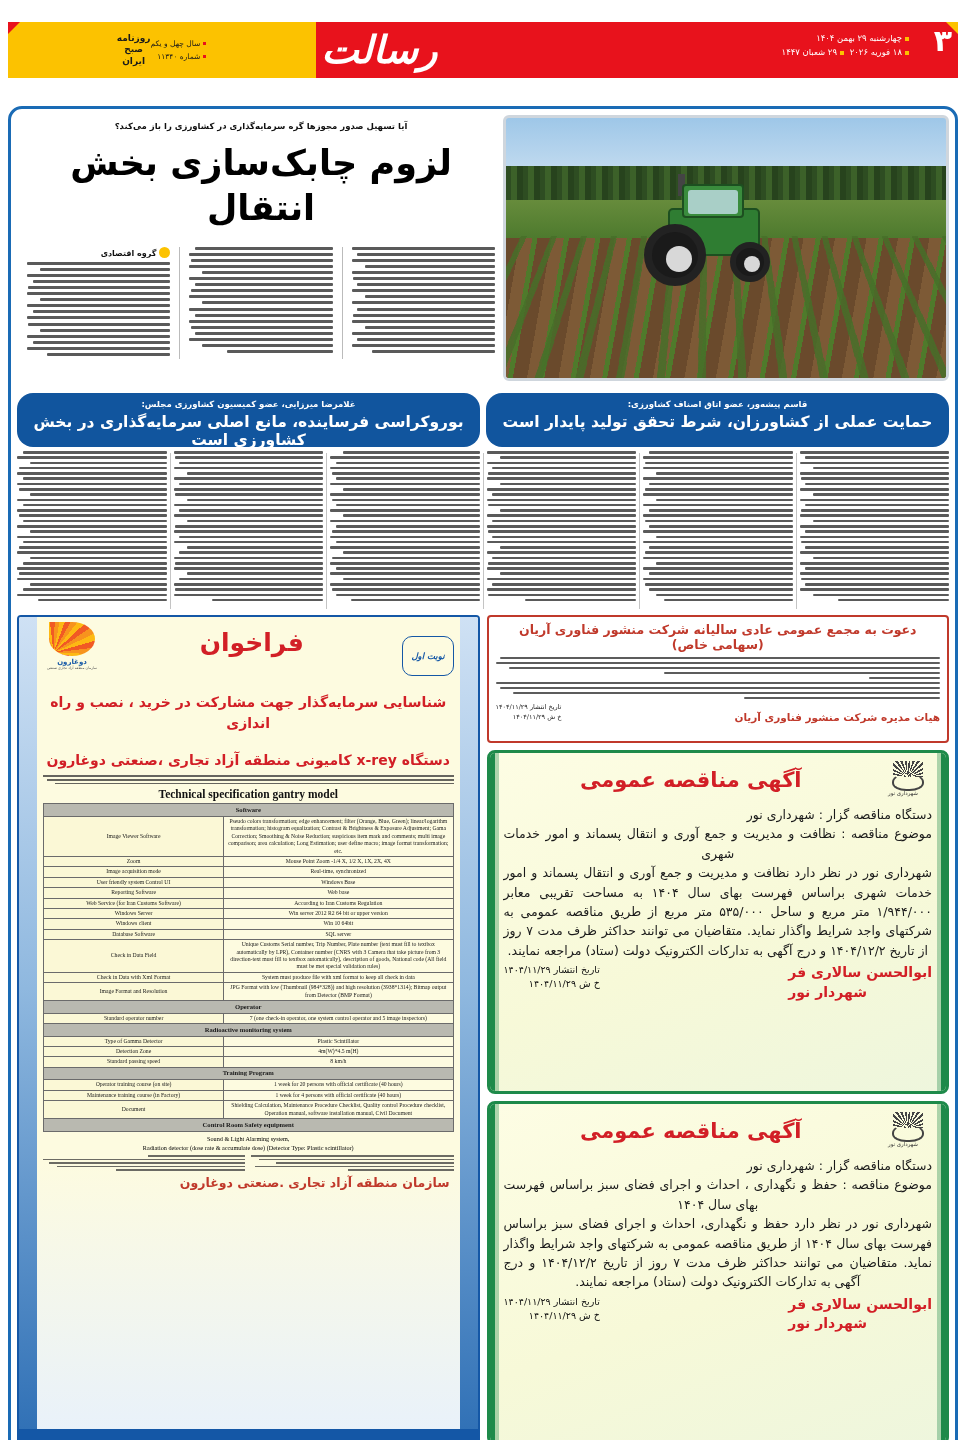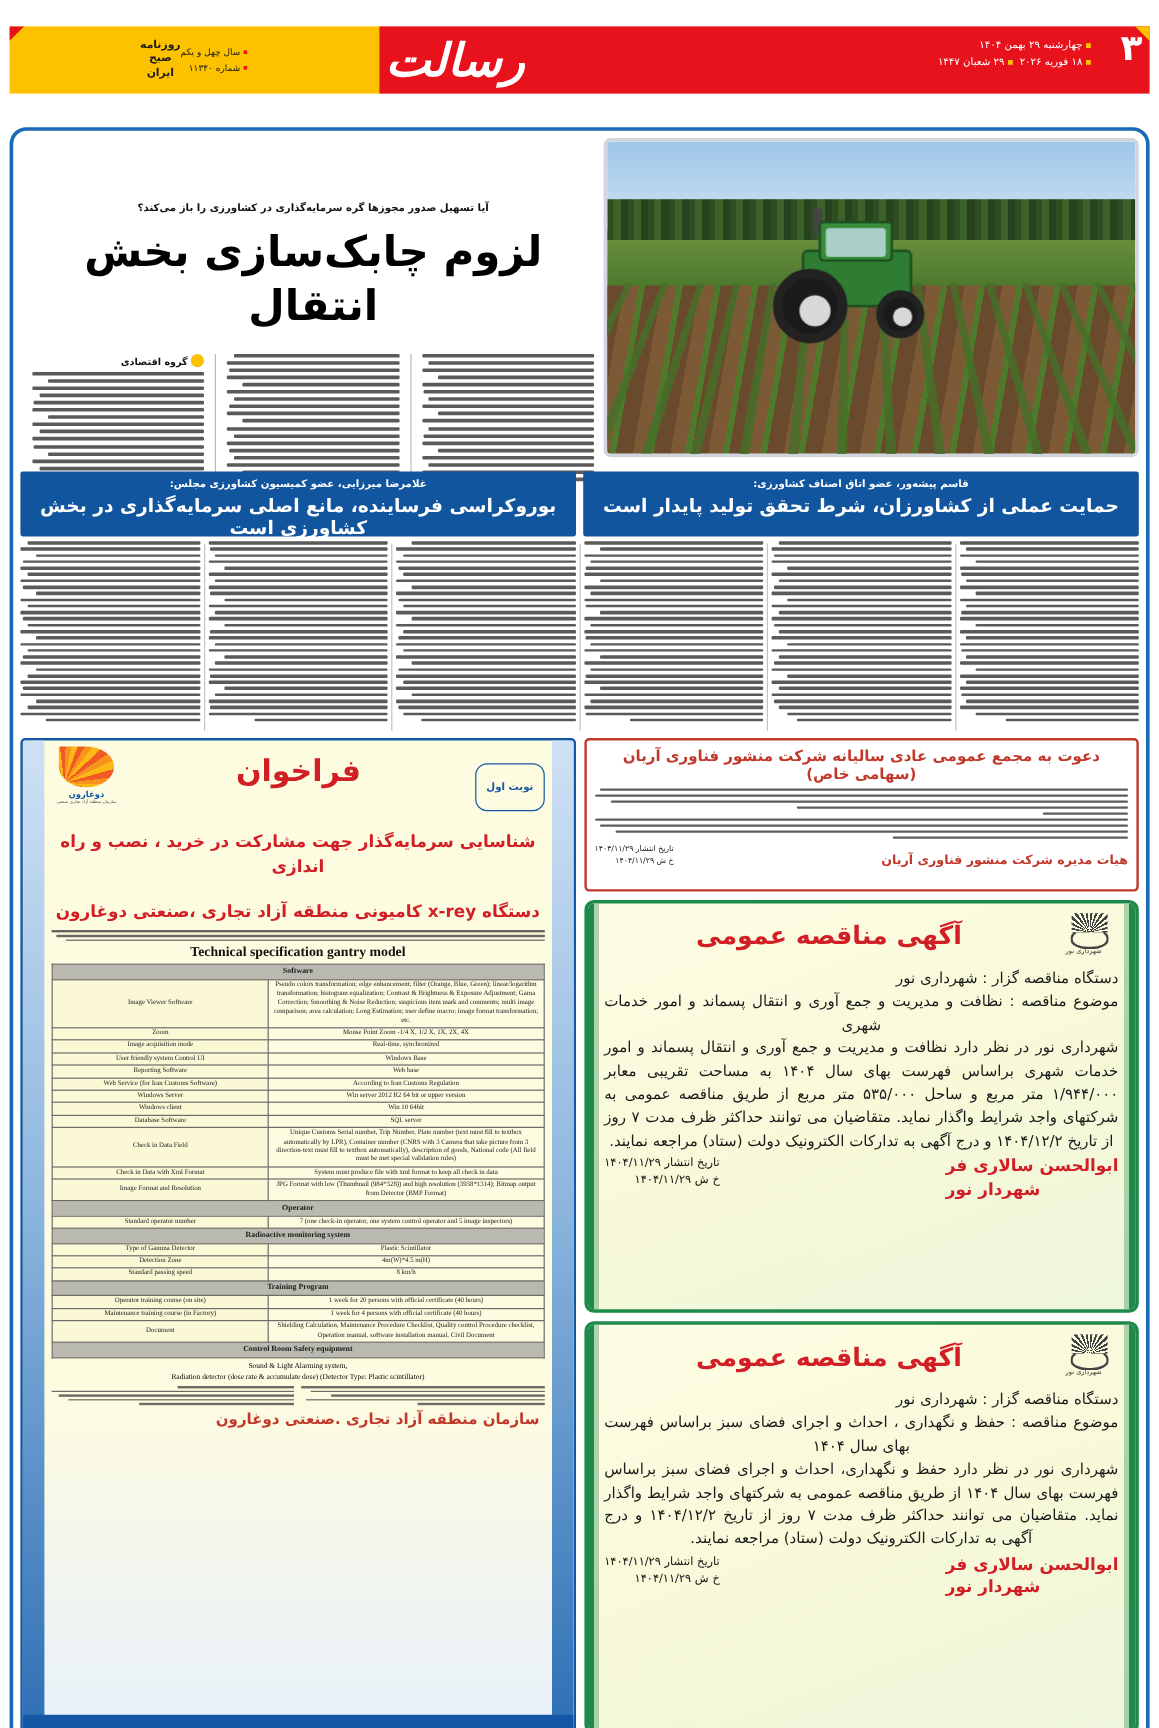--- a/index.html
+++ b/index.html
@@ -67,42 +67,42 @@
   .tractor { position:absolute; left: 120px; top: 72px; width: 190px; height: 118px; }
   .tr-body { position:absolute; left:42px; top:18px; width:92px; height:48px; background:#2f7d32; border:2px solid #1d4f20; border-radius:5px;}
   .tr-cab { position:absolute; left:56px; top:-6px; width:62px; height:34px; background:#3a8c3d; border:2px solid #1d4f20; border-radius:4px;}
   .tr-cabglass { position:absolute; left:62px; top:0px; width:50px; height:24px; background:#cfe6f5; opacity:.75; border-radius:3px;}
   .tr-wheel-b { position:absolute; left:18px; top:34px; width:62px; height:62px; border-radius:50%; background:#1a1a1a; border:8px solid #222;}
   .tr-wheel-b::after{content:"";position:absolute;left:14px;top:14px;width:26px;height:26px;border-radius:50%;background:#d8d8d8;}
   .tr-wheel-f { position:absolute; left:104px; top:52px; width:40px; height:40px; border-radius:50%; background:#1a1a1a;border:6px solid #222;}
   .tr-wheel-f::after{content:"";position:absolute;left:8px;top:8px;width:16px;height:16px;border-radius:50%;background:#d8d8d8;}
   .tr-exh { position:absolute; left:52px; top:-16px; width:7px; height:22px; background:#444;}
 
-  .top-text { flex: 1 1 auto; padding: 0 8px 0 10px; position:relative; direction:rtl;margin-top:48px; }
+  .top-text { flex: 1 1 auto; padding: 0 8px 0 10px; position:relative; direction:rtl; }
   .kicker { font-size: 8.5px; color:#111; text-align:center; margin-top: 6px; font-weight:600;}
   .headline {
     font-size: 35px; font-weight: bold; color:#000; text-align:center;
     line-height: 1.28; margin-top: 10px; letter-spacing: -0.5px;
   }
   .art-cols { display:flex; gap:9px; margin-top: 16px; direction:rtl; }
   .art-col { flex:1; }
   .art-col .byline { font-size: 8px; font-weight:bold; color:#111; margin-bottom:4px; }
   .art-col .byline .bdot { display:inline-block; width:11px;height:11px;border-radius:50%;background:#fcc200; vertical-align:-2px; margin-left:3px;}
   .fake-lines { }
   .fake-lines i {
     display:block; height:3px; background:#2b2b2b; opacity:.78;
     margin-bottom: 3.1px; border-radius:1px;
   }
   .fake-lines i.s1{width:100%} .fake-lines i.s2{width:96%} .fake-lines i.s3{width:91%}
   .fake-lines i.s4{width:99%} .fake-lines i.s5{width:86%} .fake-lines i.s6{width:74%}
   .vsep { width:1px; background:#bbb; }
 
   
   .banners { position:absolute; left:6px; right:6px; top: 284px; height: 54px; display:flex; gap:6px; }
-  .banner { flex:1; background:#11559e; border-radius:2px; color:#fff; direction:rtl; text-align:center; padding-top:6px;}
+  .banner { flex:1; background:#11559e; border-radius:16px; color:#fff; direction:rtl; text-align:center; padding-top:6px;}
   .banner .b-small{ font-size: 8.5px; font-weight:600; }
   .banner .b-big{ font-size: 15.5px; font-weight:bold; margin-top:4px; letter-spacing:-.3px;}
 
   
   .midcols { position:absolute; left:6px; right:6px; top: 342px; height: 160px; display:flex; gap:7px; direction:rtl;}
   .midcol { flex:1; position:relative; }
   .midcol .fake-lines i { height:2.6px; margin-bottom:2.7px;}
   .midcol + .midcol::before{ content:""; position:absolute; right:-4px; top:2px; bottom:2px; width:1px; background:#c4c4c4;}
 
   
@@ -152,21 +152,21 @@
     flex:1; border: 2px solid #1457a6; border-radius:4px; position:relative;
     background: linear-gradient(180deg,#fdfbe0 0%,#fdfbe0 66%,#e8f1fb 100%);
     overflow:hidden; direction:rtl;
   }
   .ad-sidebar-l, .ad-sidebar-r{ position:absolute; top:0; bottom:0; width:18px;
     background: linear-gradient(180deg,#cfe1f4,#8fb8df 45%,#2e6fb5 100%);}
   .ad-sidebar-l{ left:0;} .ad-sidebar-r{ right:0;}
   .ad-inner{ position:absolute; left:18px; right:18px; top:0; bottom:0; padding: 5px 6px 0;}
   .ad-top{ display:flex; align-items:flex-start; }
   .ad-badge{ border:1.5px solid #1457a6; border-radius:10px; color:#1457a6; font-size:8.5px;
-    font-weight:bold; padding:14px 8px; align-self:center; margin-top:14px;}
+    font-weight:bold; padding:14px 8px; align-self:center; margin-top:14px;font-style:italic;}
   .ad-farakhan{ flex:1; text-align:center; color:#d21f26; font-size:25px; font-weight:bold; padding-top:6px;}
   .ad-logo{ width:58px; flex:0 0 58px; text-align:center;}
   .ad-logo .fan{ width:46px;height:34px; margin: 0 auto;
     background: repeating-conic-gradient(from 200deg at 10% 90%, #f7931e 0deg 9deg, #fdb913 9deg 18deg, #f15a24 18deg 27deg);
     border-radius: 0 50% 50% 50%;}
   .ad-logo .nm{ font-size:7px; font-weight:bold; color:#1457a6; margin-top:2px;}
   .ad-logo .nm2{ font-size:3.6px; color:#555; line-height:1.2;}
   .ad-sub{ text-align:center; color:#d21f26; font-size:14px; font-weight:bold; line-height:1.5; margin-top:16px;}
   .ad-fine{ margin-top:4px; }
   .ad-fine i{ display:block; height:1.8px; background:#333; opacity:.75; margin-bottom:2px;}

